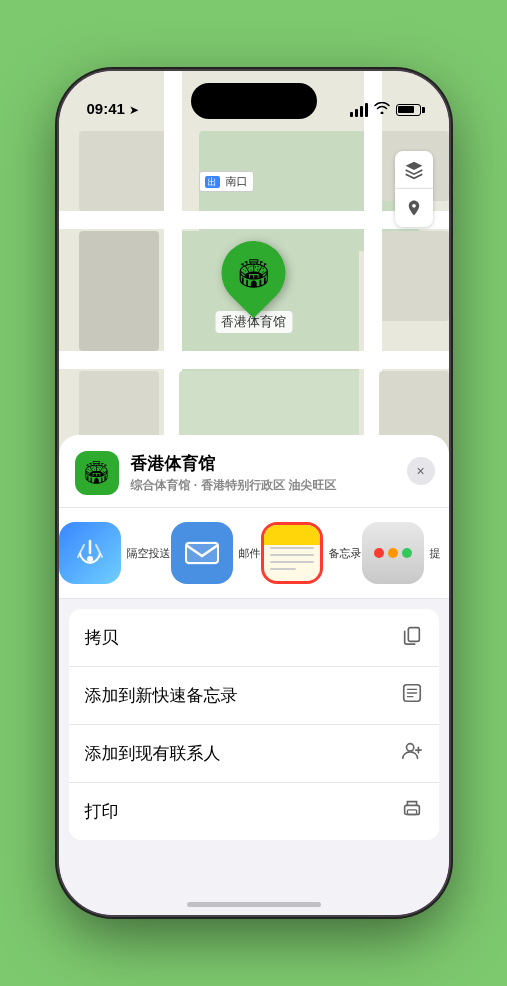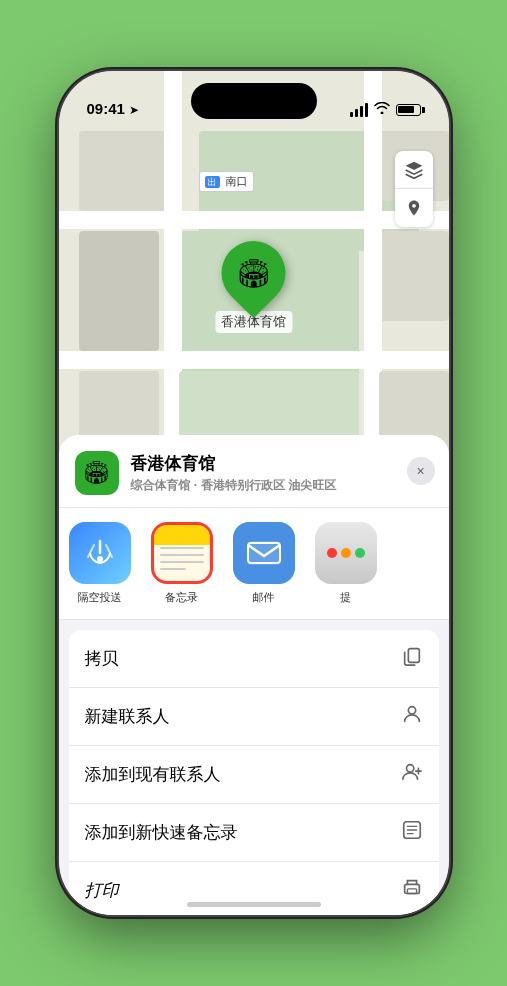--- a/index.html
+++ b/index.html
@@ -302,21 +302,21 @@
       background: #fff;
       padding: 14px 0 14px;
       display: flex;
       gap: 0;
       overflow-x: auto;
       border-bottom: 1px solid #e5e5ea;
     }
 
     .share-item {
       display: flex;
-      flex-direction: column;
+      flex-direction: row;
       align-items: center;
       gap: 6px;
       min-width: 82px;
       cursor: pointer;
     }
 
     .share-icon-wrap {
       width: 62px;
       height: 62px;
       border-radius: 16px;
@@ -377,21 +377,20 @@
       display: flex;
       align-items: center;
       justify-content: space-between;
       padding: 15px 16px;
       border-bottom: 1px solid #e5e5ea;
       cursor: pointer;
     }
 
     .action-item:last-child {
       border-bottom: none;
-      font-style: italic;
     }
 
     .action-label {
       font-size: 17px;
       color: #000;
     }
 
     .action-icon {
       font-size: 20px;
       color: #666;
@@ -512,44 +511,44 @@
               <path d="M10 8 L4 20" stroke="white" stroke-width="2" stroke-linecap="round" opacity="0.7"></path>
               <path d="M22 8 L28 20" stroke="white" stroke-width="2" stroke-linecap="round" opacity="0.7"></path>
               <path d="M6 16 A11 11 0 0 0 16 26 A11 11 0 0 0 26 16" stroke="white" stroke-width="2" fill="none"></path>
             </svg>
           </div>
           <span class="share-label">隔空投送</span>
         </div>
 
 
         <div class="share-item">
+          <div class="share-icon-wrap share-icon-mail">
+            <svg width="36" height="28" viewBox="0 0 36 28">
+              <rect x="2" y="2" width="32" height="24" rx="4" fill="white" opacity="0.15"></rect>
+              <path d="M2 6l16 11L34 6" stroke="white" stroke-width="2.5" fill="none"></path>
+              <rect x="2" y="4" width="32" height="20" rx="3" stroke="white" stroke-width="2" fill="none"></rect>
+            </svg>
+          </div>
+          <span class="share-label">邮件</span>
+        </div>
+
+        <div class="share-item">
           <div class="share-icon-wrap share-icon-notes" style="position:relative;">
             <div class="notes-header-bar"></div>
             <div class="notes-lines">
               <div class="notes-line"></div>
               <div class="notes-line"></div>
               <div class="notes-line"></div>
               <div class="notes-line" style="width:60%;"></div>
             </div>
           </div>
           <span class="share-label">备忘录</span>
         </div>
 
         <div class="share-item">
-          <div class="share-icon-wrap share-icon-mail">
-            <svg width="36" height="28" viewBox="0 0 36 28">
-              <rect x="2" y="2" width="32" height="24" rx="4" fill="white" opacity="0.15"></rect>
-              <path d="M2 6l16 11L34 6" stroke="white" stroke-width="2.5" fill="none"></path>
-              <rect x="2" y="4" width="32" height="20" rx="3" stroke="white" stroke-width="2" fill="none"></rect>
-            </svg>
-          </div>
-          <span class="share-label">邮件</span>
-        </div>
-
-        <div class="share-item">
           <div class="share-icon-wrap" style="background:linear-gradient(180deg,#e8e8e8,#c8c8c8);flex-direction:column;gap:3px;">
             <div style="display:flex;gap:4px;">
               <div style="width:10px;height:10px;border-radius:50%;background:#ff3b30;"></div>
               <div style="width:10px;height:10px;border-radius:50%;background:#ff9500;"></div>
               <div style="width:10px;height:10px;border-radius:50%;background:#34c759;"></div>
             </div>
           </div>
           <span class="share-label">提</span>
         </div>
 
@@ -560,52 +559,43 @@
         <div class="action-item">
           <span class="action-label">拷贝</span>
           <span class="action-icon">
             <svg width="22" height="22" viewBox="0 0 24 24" fill="none">
               <rect x="8" y="4" width="12" height="15" rx="2" stroke="#666" stroke-width="1.8" fill="none"></rect>
               <path d="M4 8v12a2 2 0 0 0 2 2h9" stroke="#666" stroke-width="1.8" stroke-linecap="round" fill="none"></path>
             </svg>
           </span>
         </div>
 
+
         <div class="action-item">
-          <span class="action-label">新建联系人</span>
+          <span class="action-label">添加到新快速备忘录</span>
           <span class="action-icon">
             <svg width="22" height="22" viewBox="0 0 24 24" fill="none">
-              <circle cx="12" cy="8" r="4" stroke="#666" stroke-width="1.8" fill="none"></circle>
-              <path d="M4 20c0-4 3.6-7 8-7s8 3 8 7" stroke="#666" stroke-width="1.8" stroke-linecap="round" fill="none"></path>
+              <rect x="3" y="3" width="18" height="18" rx="3" stroke="#666" stroke-width="1.8" fill="none"></rect>
+              <path d="M7 8h10M7 12h10M7 16h6" stroke="#666" stroke-width="1.5" stroke-linecap="round"></path>
             </svg>
           </span>
         </div>
 
         <div class="action-item">
           <span class="action-label">添加到现有联系人</span>
           <span class="action-icon">
             <svg width="22" height="22" viewBox="0 0 24 24" fill="none">
               <circle cx="10" cy="8" r="4" stroke="#666" stroke-width="1.8" fill="none"></circle>
               <path d="M2 20c0-4 3.6-7 8-7s8 3 8 7" stroke="#666" stroke-width="1.8" stroke-linecap="round" fill="none"></path>
               <path d="M19 8v6M16 11h6" stroke="#666" stroke-width="1.8" stroke-linecap="round"></path>
             </svg>
           </span>
         </div>
 
         <div class="action-item">
-          <span class="action-label">添加到新快速备忘录</span>
-          <span class="action-icon">
-            <svg width="22" height="22" viewBox="0 0 24 24" fill="none">
-              <rect x="3" y="3" width="18" height="18" rx="3" stroke="#666" stroke-width="1.8" fill="none"></rect>
-              <path d="M7 8h10M7 12h10M7 16h6" stroke="#666" stroke-width="1.5" stroke-linecap="round"></path>
-            </svg>
-          </span>
-        </div>
-
-        <div class="action-item">
           <span class="action-label">打印</span>
           <span class="action-icon">
             <svg width="22" height="22" viewBox="0 0 24 24" fill="none">
               <rect x="4" y="8" width="16" height="10" rx="2" stroke="#666" stroke-width="1.8" fill="none"></rect>
               <path d="M7 8V4h10v4" stroke="#666" stroke-width="1.8" stroke-linecap="round" fill="none"></path>
               <rect x="7" y="13" width="10" height="5" rx="1" stroke="#666" stroke-width="1.5" fill="none"></rect>
             </svg>
           </span>
         </div>
 

